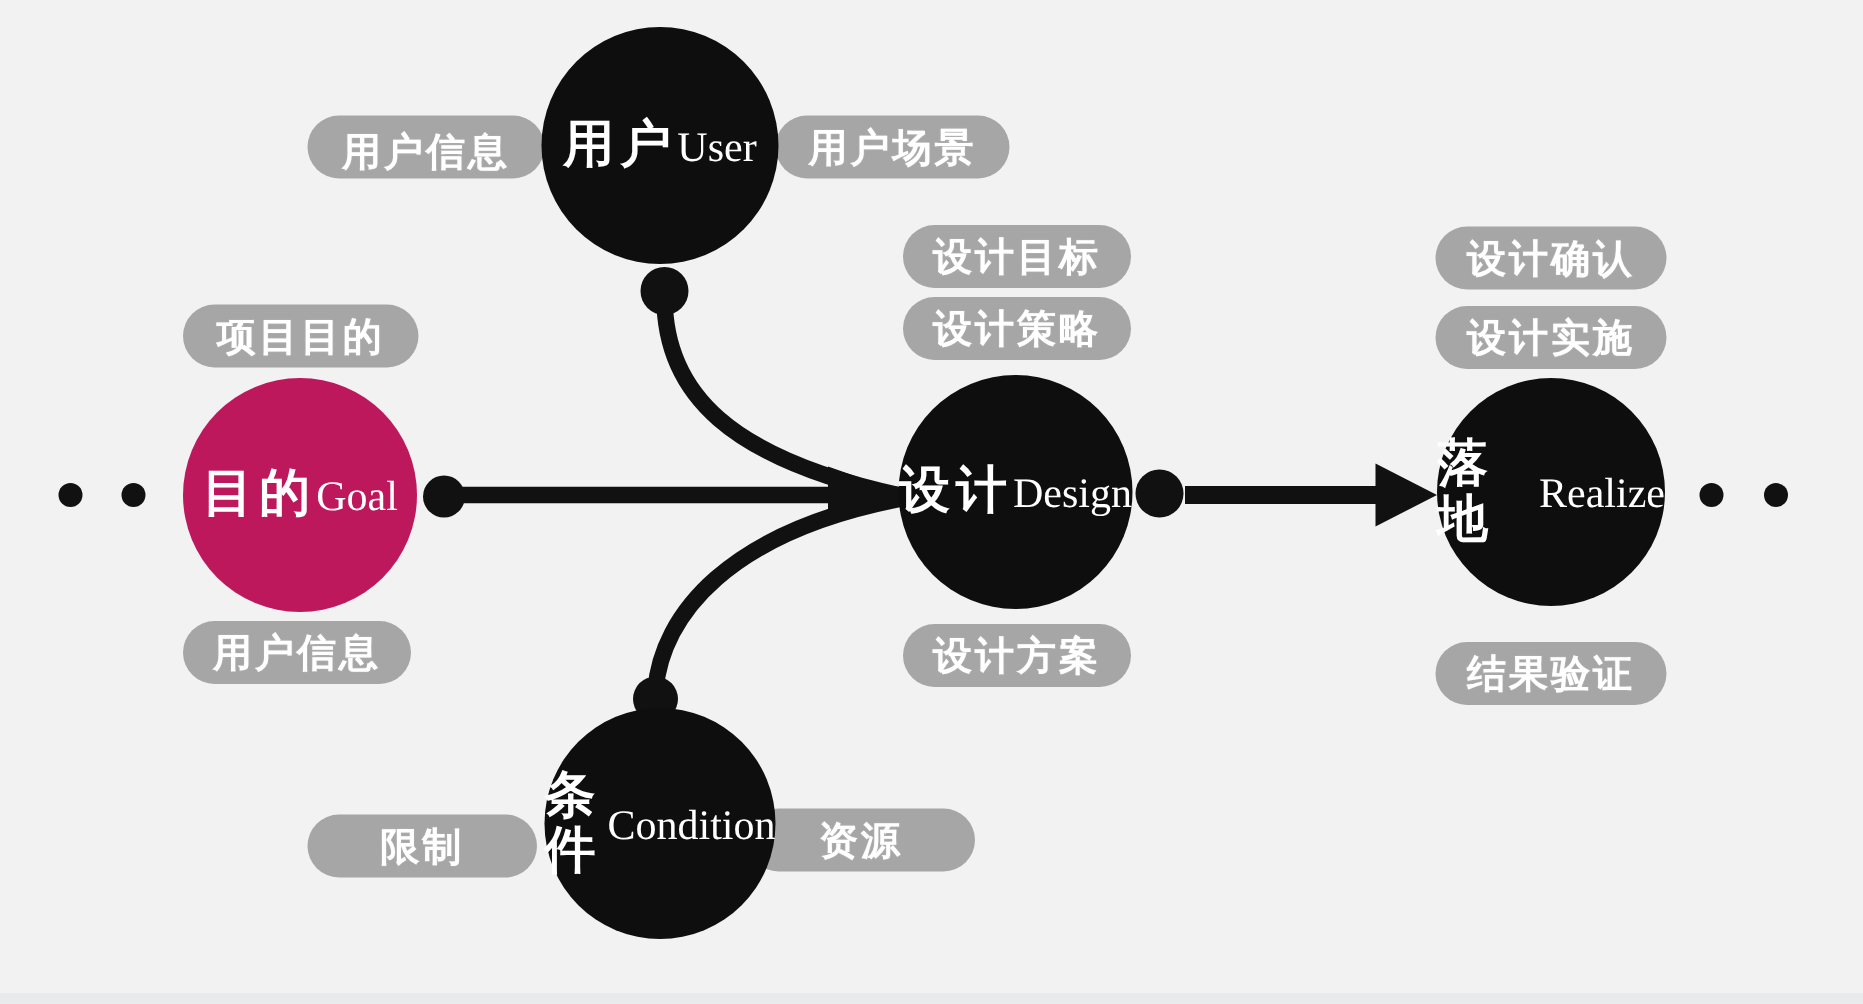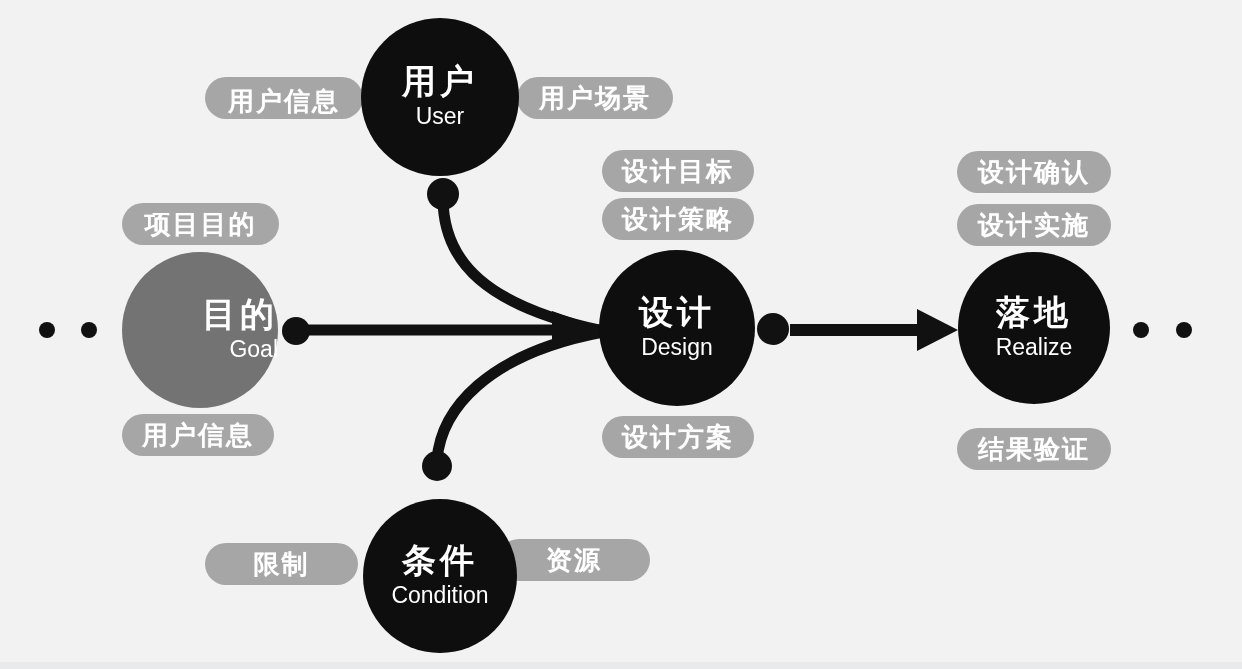--- a/index.html
+++ b/index.html
@@ -41,51 +41,51 @@
     justify-content: center;
     z-index: 1;
     text-shadow: 0 0 1px rgba(255,255,255,.35);
   }
   .node {
     position: absolute;
     border-radius: 50%;
     background: #0e0e0e;
     color: #ffffff;
     display: flex;
-    flex-direction: column;
     align-items: center;
     justify-content: center;
     z-index: 3;
+    font-family: Liberation Serif, serif;
   }
-  .node.red { background: #737373; align-items: flex-end; }
+  .node.red { background: #be185d; }
   .node .zh {
     font-size: 34px;
     font-weight: 700;
     letter-spacing: 4px;
     line-height: 1.1;
   }
   .node .en {
-    font-size: 23px;
+    font-size: 28px;
     font-weight: 400;
     line-height: 1.2;
     margin-top: 3px;
   }
   .edot {
     position: absolute;
     width: 16px;
     height: 16px;
     border-radius: 50%;
     background: #111111;
     z-index: 1;
   }
   
   #node-user      { left: 361px; top: 18px;  width: 158px; height: 158px; }
   #node-goal      { left: 122px; top: 252px; width: 156px; height: 156px; }
   #node-design    { left: 599px; top: 250px; width: 156px; height: 156px; }
-  #node-condition { left: 363px; top: 499px; width: 154px; height: 154px; }
+  #node-condition { left: 363px; top: 472px; width: 154px; height: 154px; }
   #node-realize   { left: 958px; top: 252px; width: 152px; height: 152px; }
   
   #pill-user-info        { left: 205px; top: 77px;  width: 158px; align-items: flex-end; }
   #pill-user-scene       { left: 517px; top: 77px;  width: 156px; }
   #pill-project-purpose  { left: 122px; top: 203px; width: 157px; }
   #pill-project-target   { left: 122px; top: 414px; width: 152px; }
   #pill-design-target    { left: 602px; top: 150px; width: 152px; }
   #pill-design-strategy  { left: 602px; top: 198px; width: 152px; }
   #pill-design-plan      { left: 602px; top: 416px; width: 152px; }
   #pill-design-confirm   { left: 957px; top: 151px; width: 154px; }

